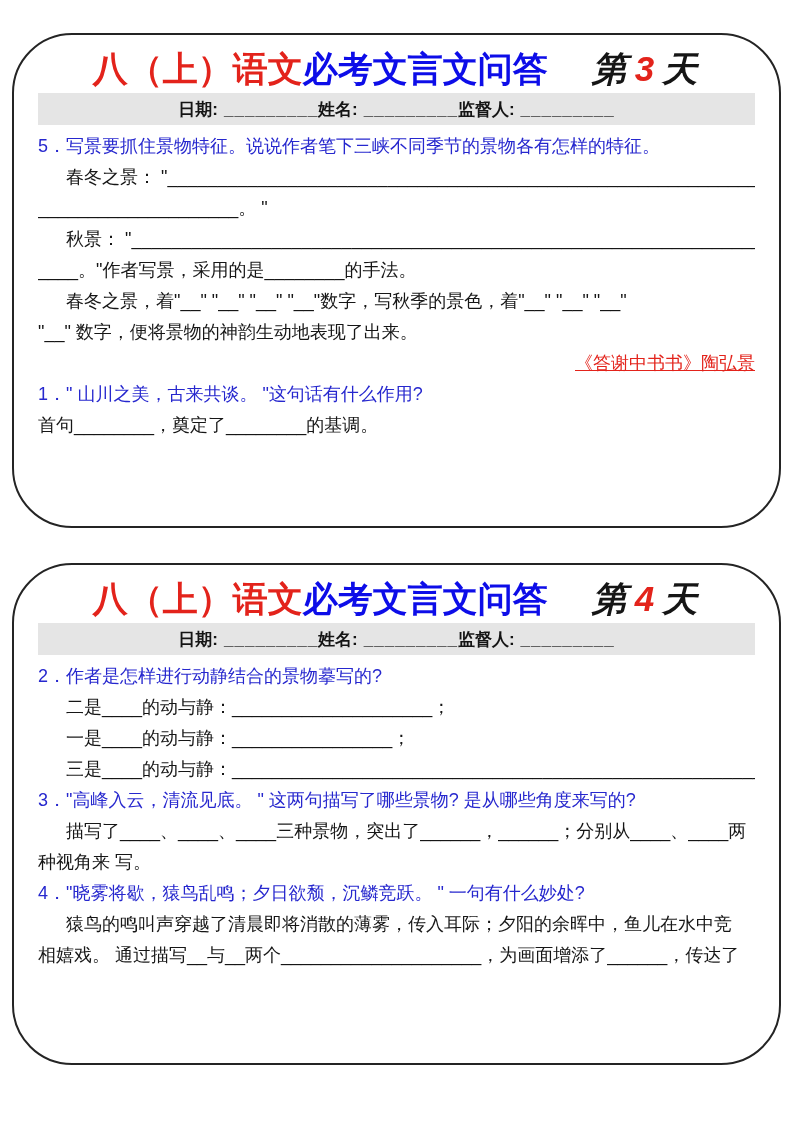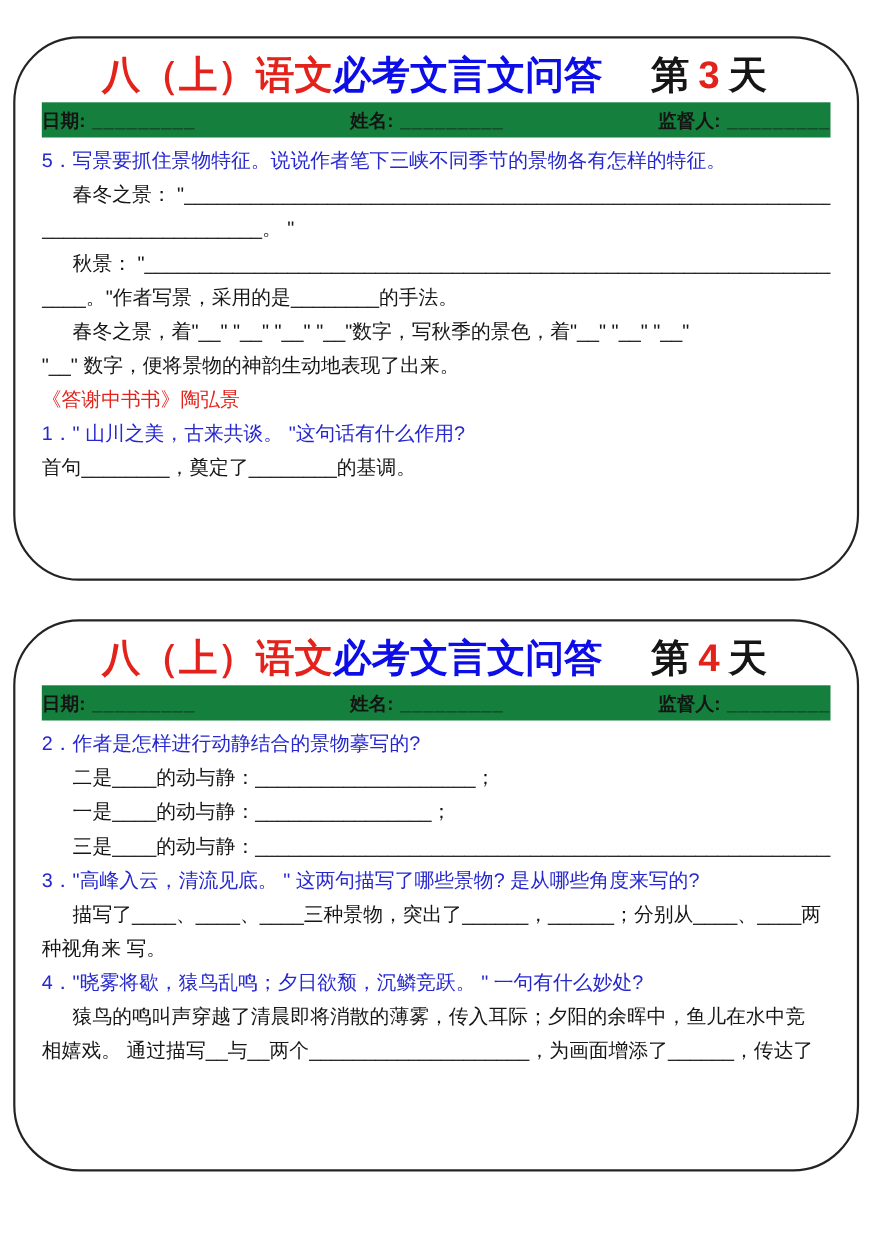--- a/index.html
+++ b/index.html
@@ -24,47 +24,47 @@
   .card-title{
     display:flex;justify-content:center;align-items:baseline;
     gap:44px;
     padding-top:12px;
     font-size:35px;font-weight:bold;
     line-height:44px;
     white-space:nowrap;
   }
   .t-red{color:#e3231b;}
   .t-blue{color:#0d0de8;}
-  .t-day{color:#151515;letter-spacing:3px;}
+  .t-day{color:#151515;letter-spacing:3px;font-style:italic;}
   .t-daynum{color:#e3231b;padding:0 5px;}
 
   .meta-band{
     margin:2px auto 0 auto;
     width:717px;height:32px;
-    background:#15803d;
-    display:flex;align-items:center;justify-content:space-between;
+    background:#e5e5e5;
+    display:flex;align-items:center;justify-content:center;
     font-size:17px;font-weight:600;color:#141414;
     white-space:nowrap;
   }
   .meta-field{display:inline-flex;gap:6px;align-items:baseline;}
   .meta-blank{font-weight:600;letter-spacing:1px;}
 
   .card-body{
     padding:9px 24px 0 24px;
     font-size:18px;
   }
   .ln{
     line-height:25px;
     margin-bottom:6px;
     white-space:nowrap;
     overflow:hidden;
     color:#161616;
   }
   .q{color:#2627ce;}
-  .red-center{color:#e3231b;text-align:left;}
+  .red-center{color:#e3231b;text-align:right;text-decoration:underline;}
   .ind2{padding-left:28px;}
 </style>
 </head>
 <body>
 
 <div class="page">
 
   <section class="card card-day3">
     <header class="card-title">
       <span><span class="t-red">八（上）语文</span><span class="t-blue">必考文言文问答</span></span>

